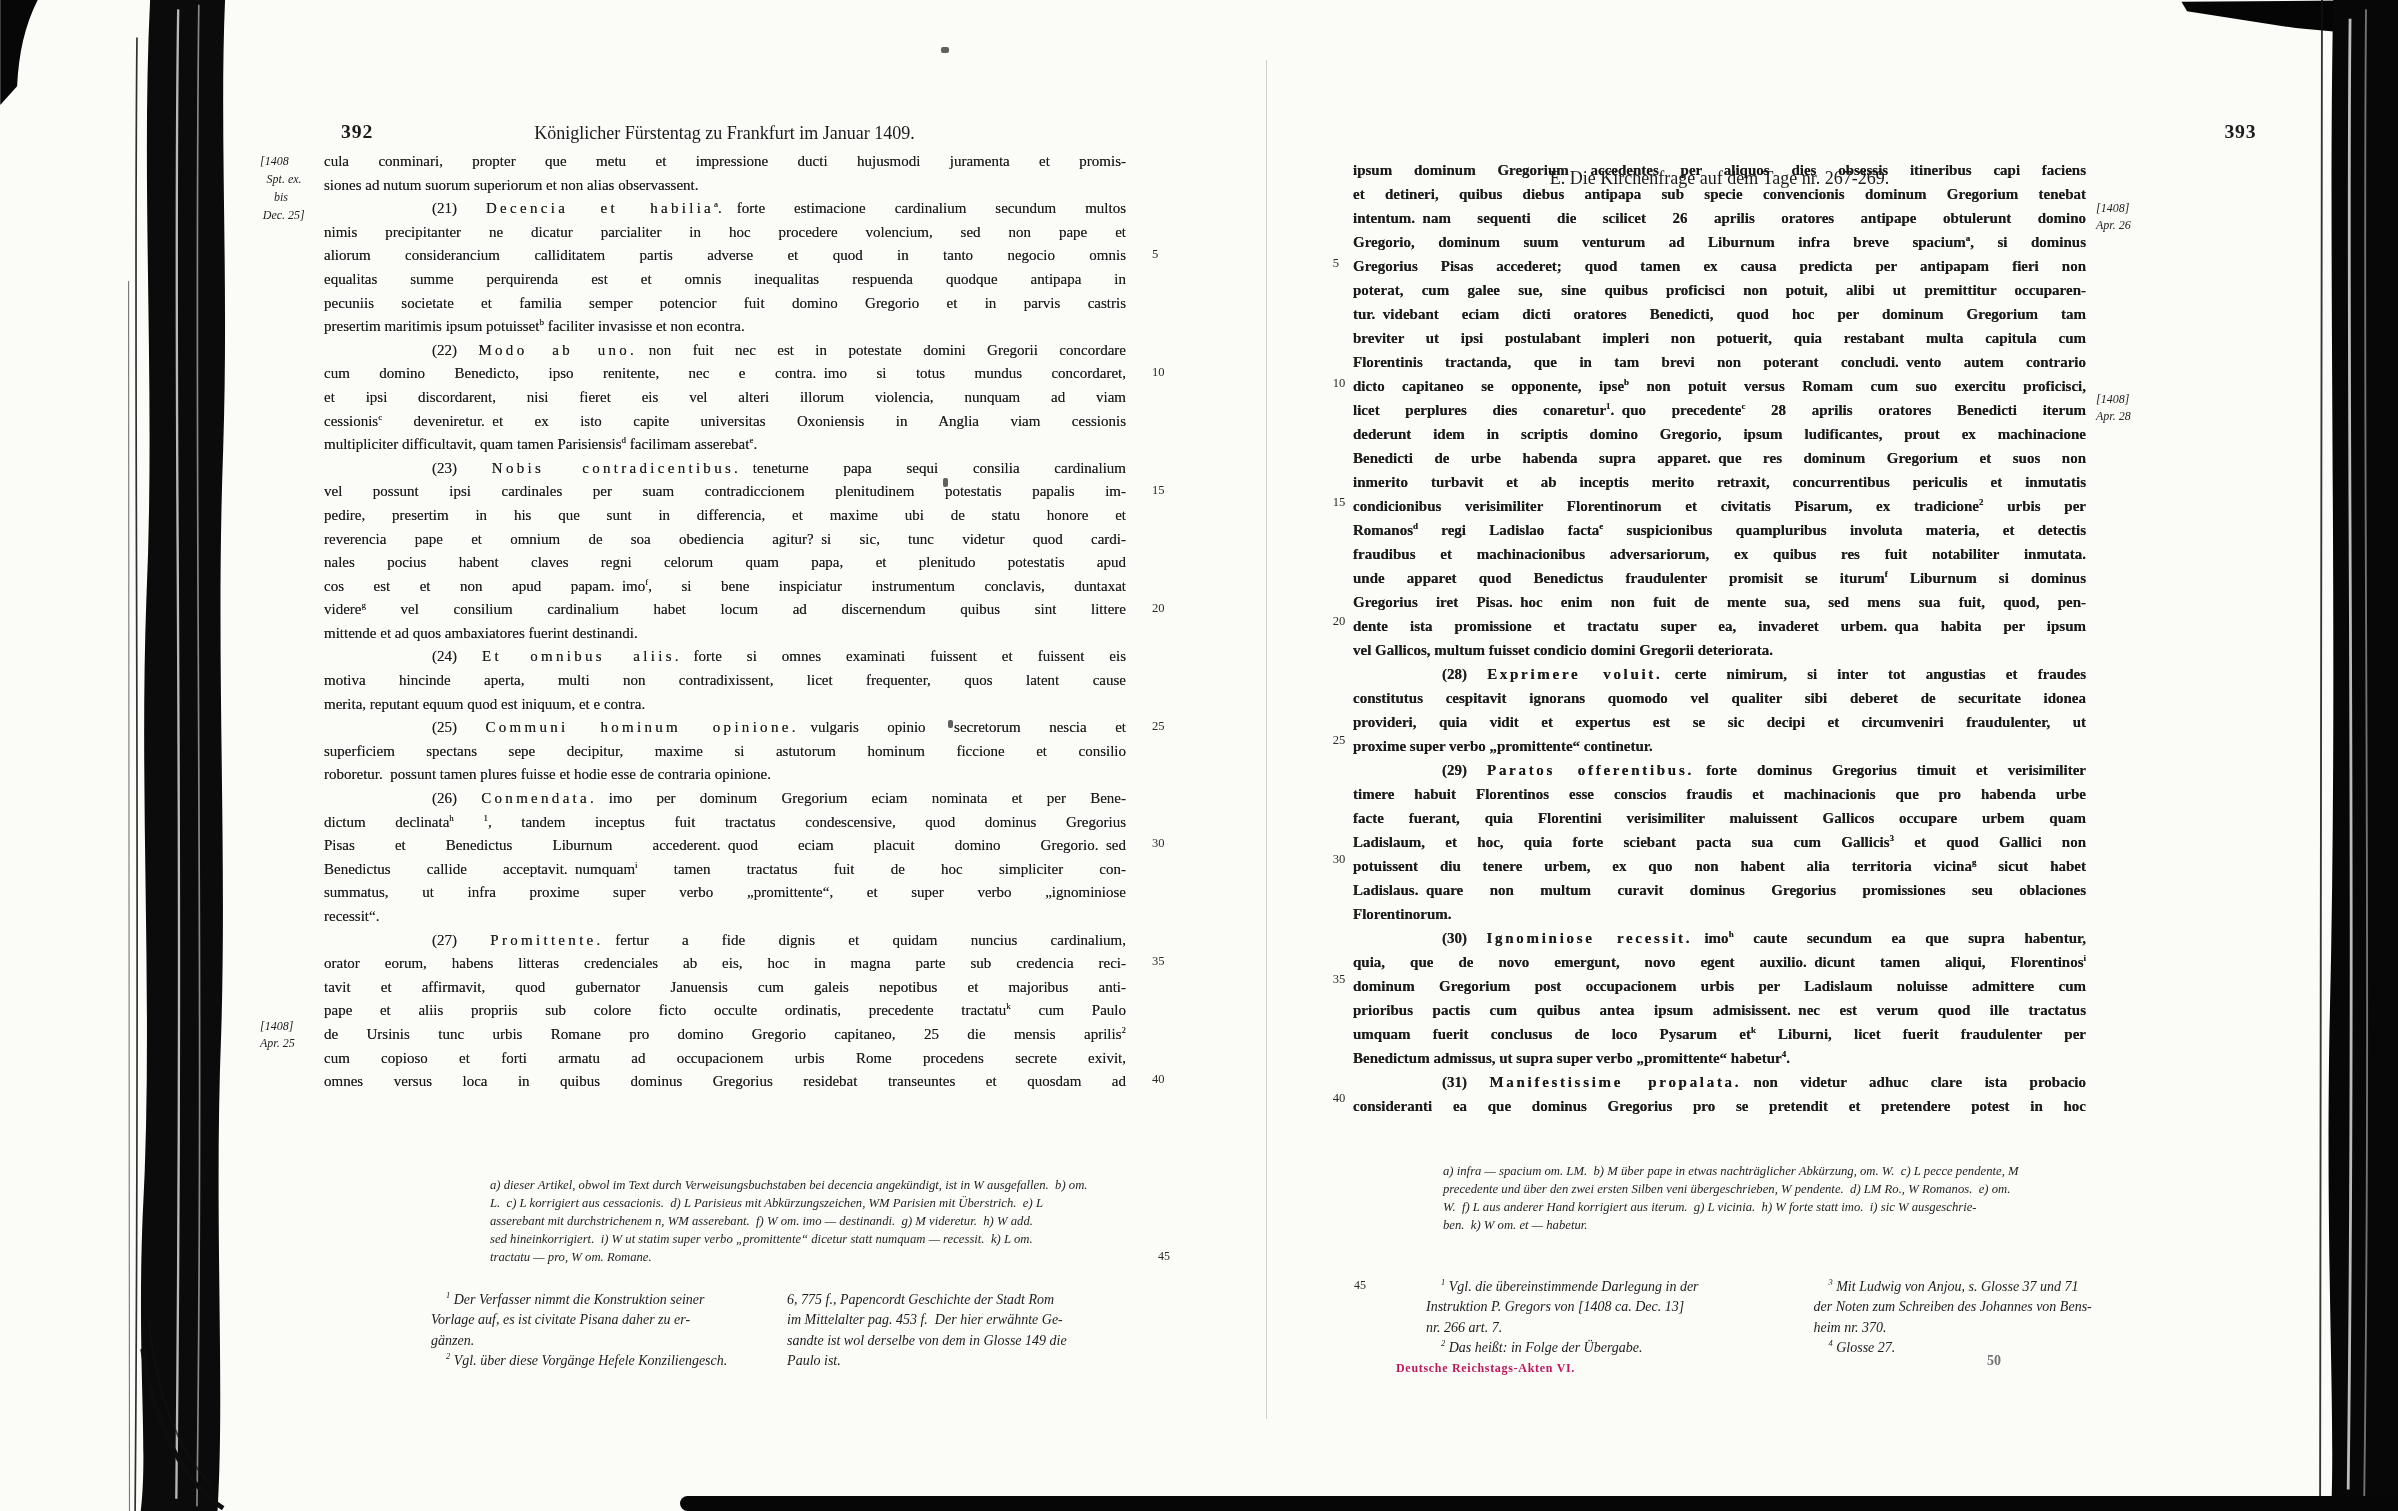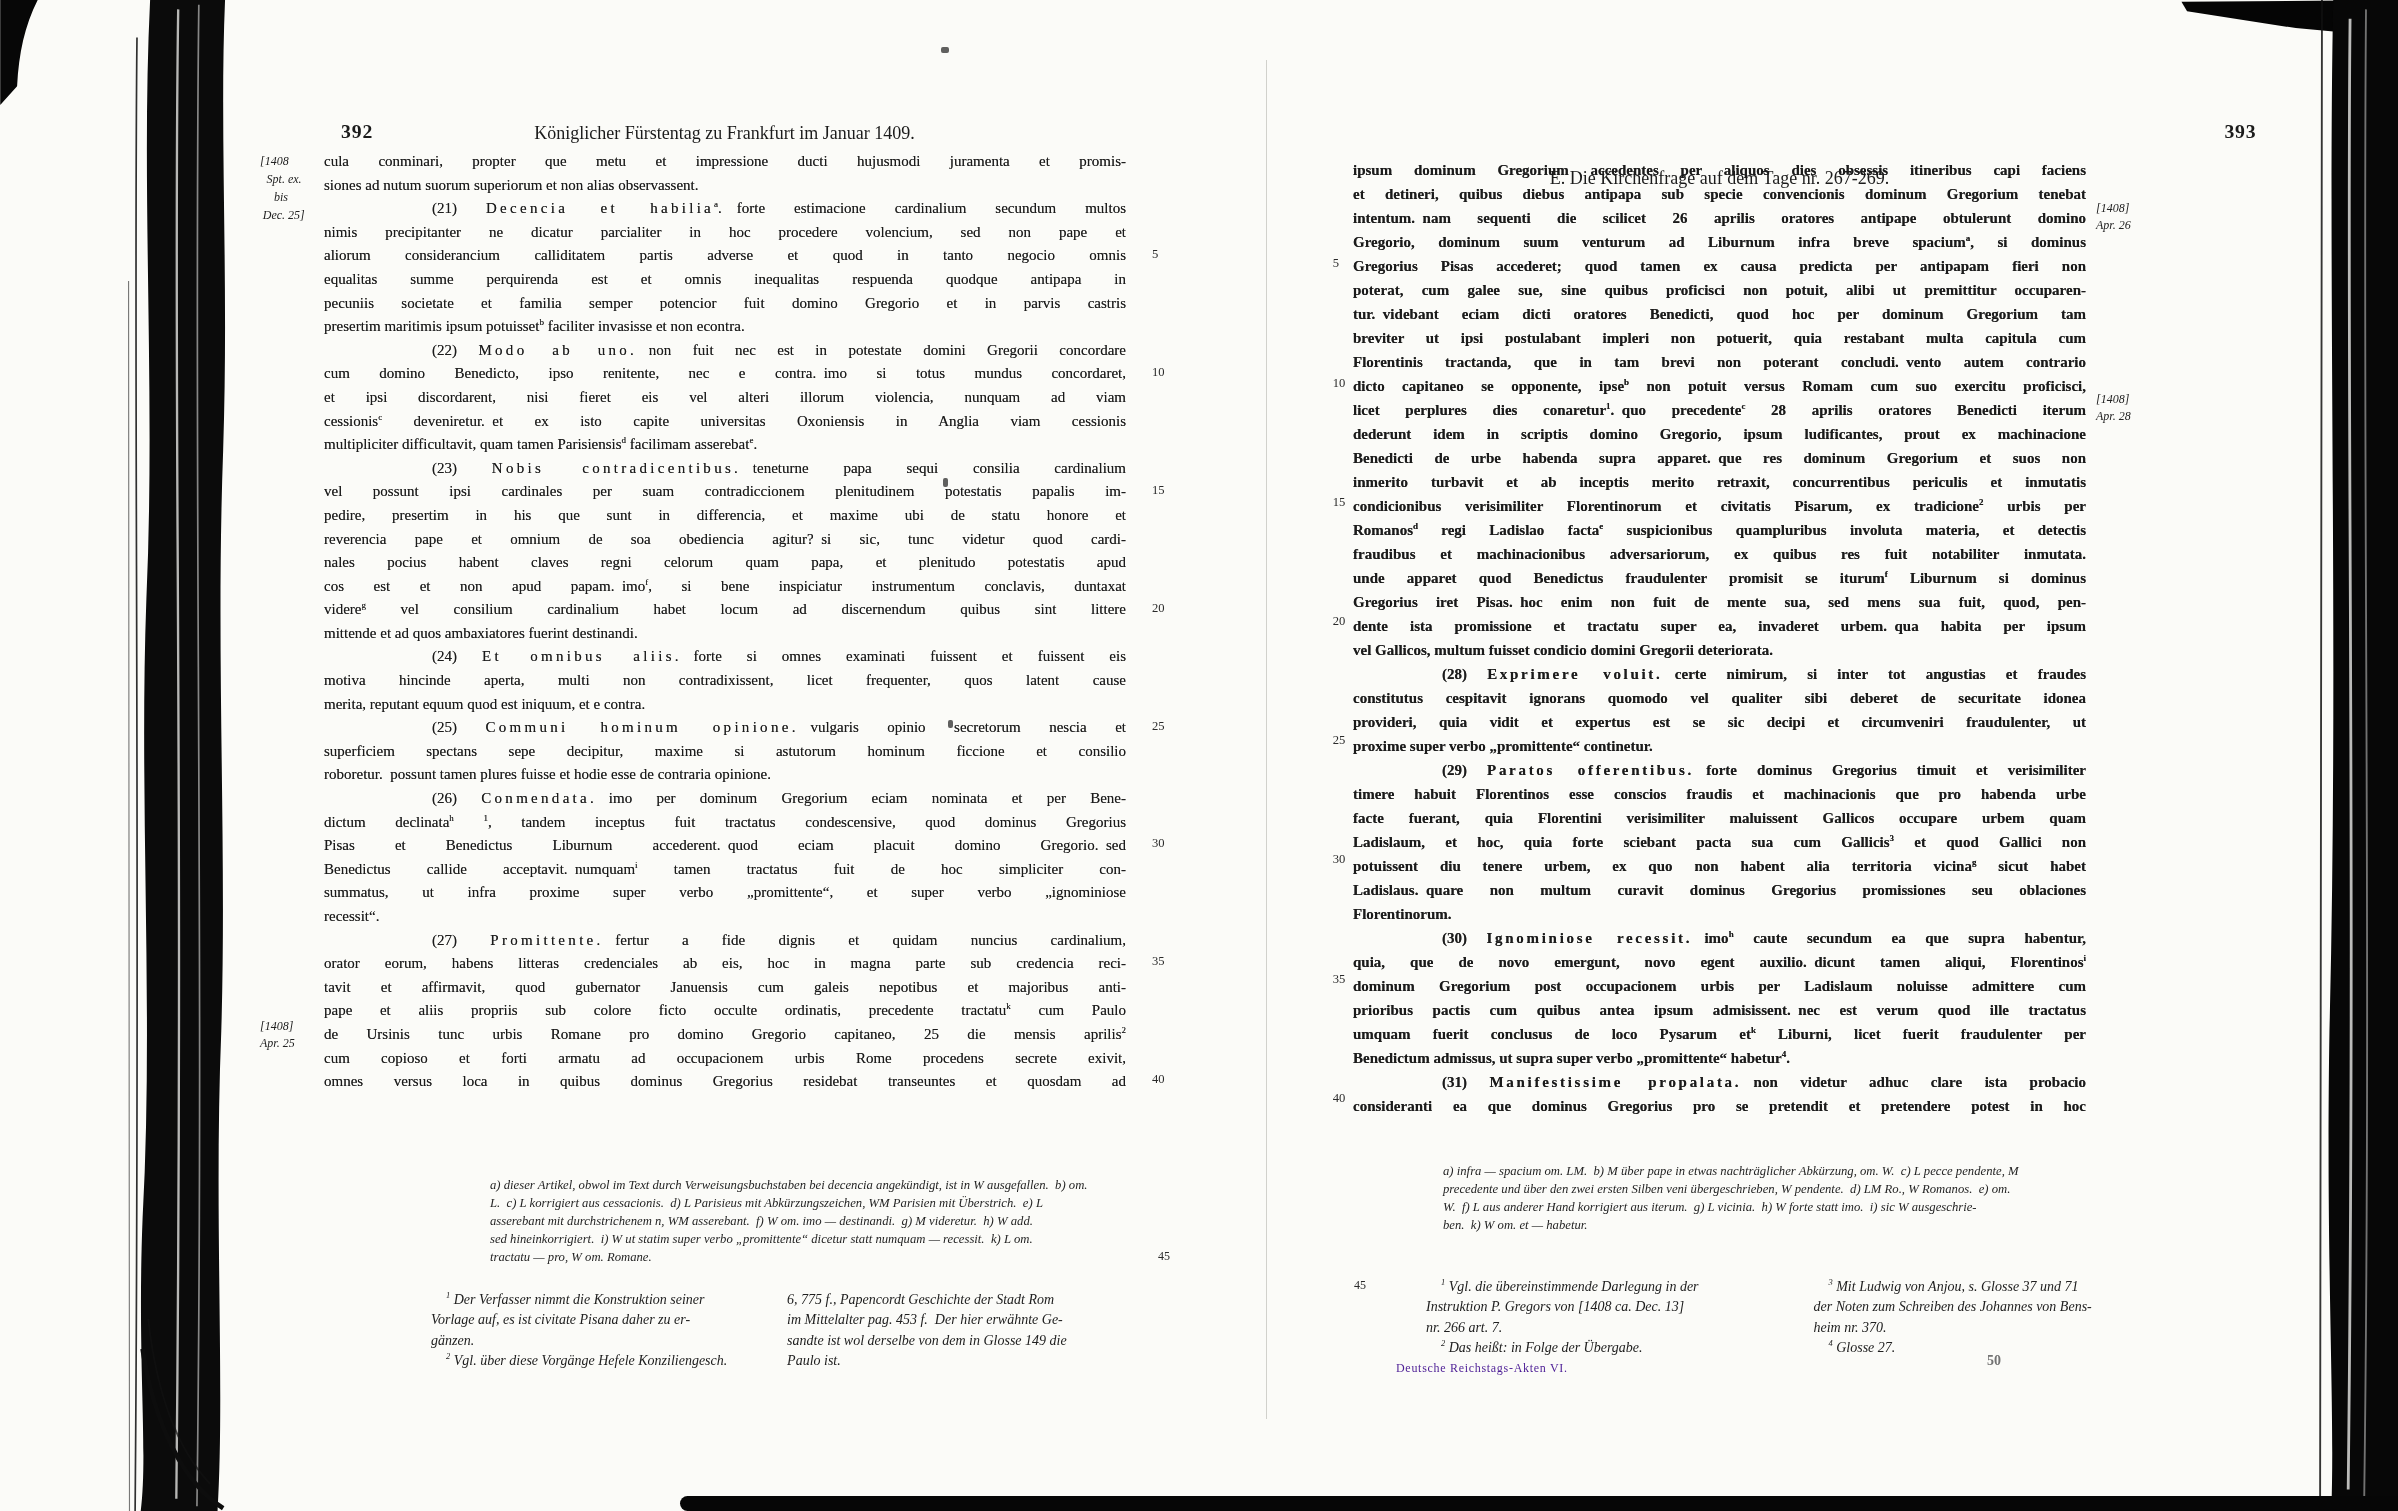--- a/index.html
+++ b/index.html
@@ -41,21 +41,21 @@
   .notes{position:absolute;display:flex;}
   #left-page .notes{left:171px;top:1179px;width:731px;}
   #right-page .notes{left:49px;top:1166px;width:796px;margin-left:48px;}
   .ncol{font-size:14px;font-style:italic;line-height:20.4px;color:#202020;}
   #left-page .ncol1{width:328px;margin-right:22.5px;}
   #left-page .ncol2{width:380px;margin-left:10px;}
   #right-page .ncol1{width:365px;margin-right:22.5px;}
   #right-page .ncol2{width:403px;}
   .ntl.nstart{padding-left:15px;}
   .notes-lineno{position:absolute;left:25px;top:1167px;font-size:12px;color:#2a2a2a;}
-  .signature{position:absolute;left:67px;top:1250px;font-size:12px;font-weight:normal;letter-spacing:0.7px;color:#4c1d95;}
+  .signature{position:absolute;left:67px;top:1250px;font-size:12px;font-weight:bold;letter-spacing:0.7px;color:#be185d;}
   .sheetnum{position:absolute;left:658px;top:1242px;font-size:14px;font-weight:bold;color:#737373;}
   .scan{position:absolute;pointer-events:none;}
   #gutter{left:1266px;top:60px;width:0.9px;height:1359px;background:#c9c9c4;opacity:.85;}
   #bottom-bar{left:680px;top:1496px;width:1718px;height:15px;background:#060606;border-radius:8.4px 0 0 8.4px;}
   .speck{position:absolute;background:#2c2c2c;opacity:.75;border-radius:1.9px;}
 </style>
 </head>
 <body>
 
 <div id="screen">

